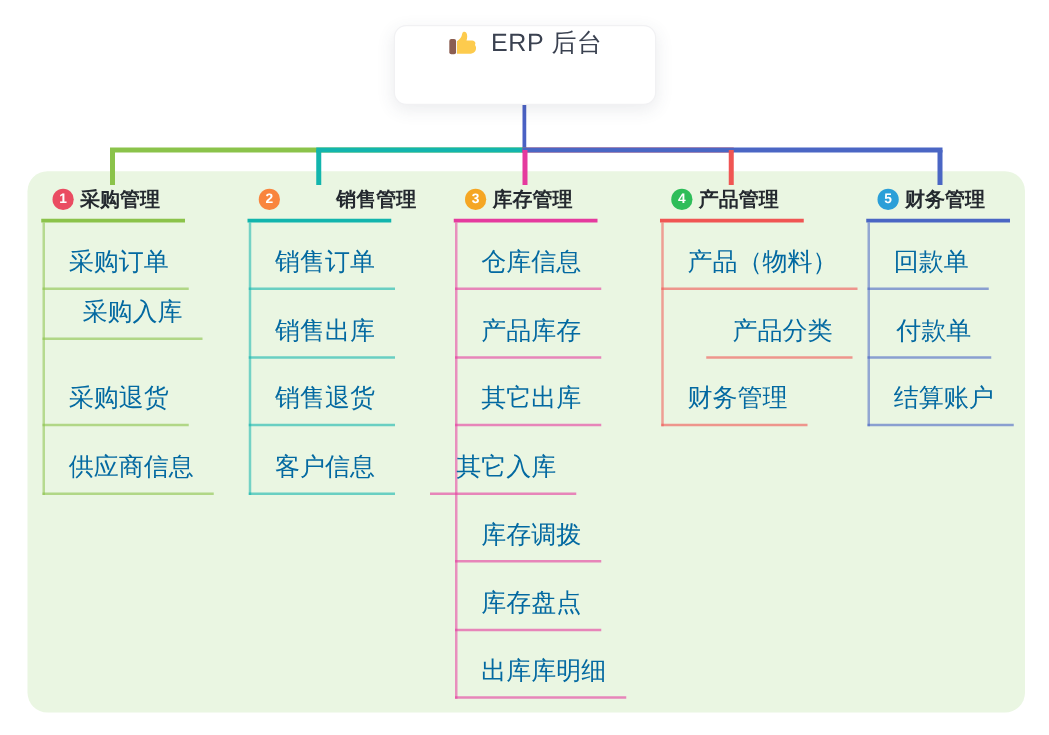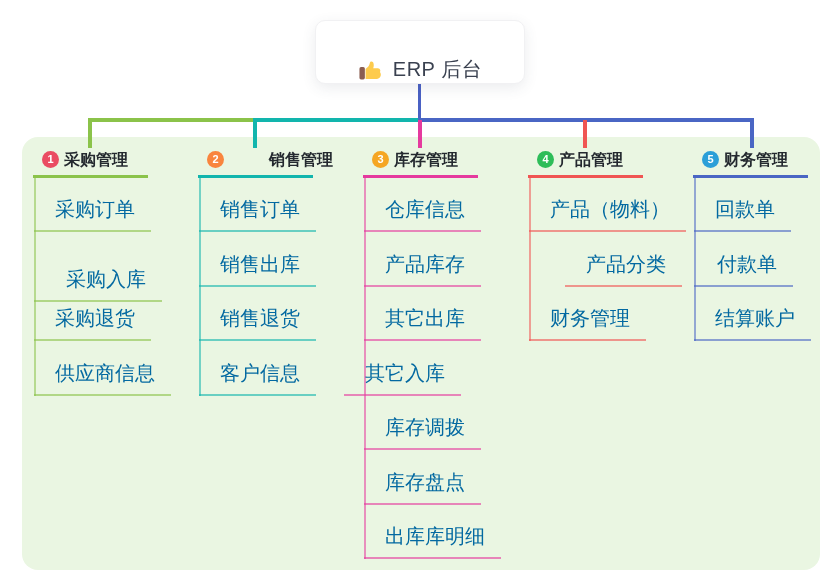--- a/index.html
+++ b/index.html
@@ -5,21 +5,21 @@
   html,body{margin:0;padding:0;background:#ffffff;}
   body{font-family:"Liberation Sans","DejaVu Sans",sans-serif;}
   #canvas{position:relative;width:839px;height:588px;background:#ffffff;overflow:hidden;}
 
   .panel{position:absolute;left:22px;top:137px;width:798px;height:433px;
          background:#eaf6e2;border-radius:16px;z-index:0;}
 
   .root-card{position:absolute;left:315px;top:20px;width:208px;height:62px;
              background:#ffffff;border:1px solid #f1f1f3;border-radius:10px;
              box-shadow:0 4px 14px rgba(60,70,90,.10);
-             display:flex;align-items:flex-end;justify-content:center;gap:9px;
+             display:flex;align-items:flex-start;justify-content:center;gap:9px;
              z-index:10;}
   .root-card .root-label{font-size:20px;color:#3a4150;letter-spacing:.5px;}
 
   .hline,.vline{position:absolute;}
   .hline{height:3.5px;}
   .vline{width:3.5px;}
   .badge{position:absolute;width:17px;height:17px;border-radius:50%;
          color:#fff;font-size:11px;font-weight:bold;line-height:17px;
          text-align:center;z-index:8;}
   .branch-label{position:absolute;font-size:16px;font-weight:600;color:#24292f;
@@ -63,21 +63,21 @@
   </div>
 
   <div id="branches">
       <div class="badge" style="left: 42px; top: 151px; background: rgb(234, 76, 98);">1</div>
       <div class="branch-label" style="left: 64px; top: 150px;">采购管理</div>
       <div class="head-underline" style="left: 33px; top: 175px; background: rgb(139, 195, 74);"></div>
       <div class="rail" style="left: 34px; top: 178px; height: 217.5px; background: rgb(139, 195, 74); opacity: 0.55;"></div>
       <div class="item" style="left: 34px; top: 192px; border-bottom: 2px solid rgba(139, 195, 74, 0.6);">
         <span class="item-label">采购订单</span>
       </div>
-      <div class="item" style="left: 34px; top: 262px; border-bottom: 2px solid rgba(139, 195, 74, 0.6); padding-left: 32px;">
+      <div class="item" style="left: 34px; top: 232px; border-bottom: 2px solid rgba(139, 195, 74, 0.6); padding-left: 32px;">
         <span class="item-label">采购入库</span>
       </div>
       <div class="item" style="left: 34px; top: 301px; border-bottom: 2px solid rgba(139, 195, 74, 0.6);">
         <span class="item-label">采购退货</span>
       </div>
       <div class="item" style="left: 34px; top: 356px; border-bottom: 2px solid rgba(139, 195, 74, 0.6);">
         <span class="item-label">供应商信息</span>
       </div>
       <div class="badge" style="left: 207px; top: 151px; background: rgb(249, 133, 62);">2</div>
       <div class="branch-label" style="left: 229px; top: 150px; margin-left: 40px;">销售管理</div>

